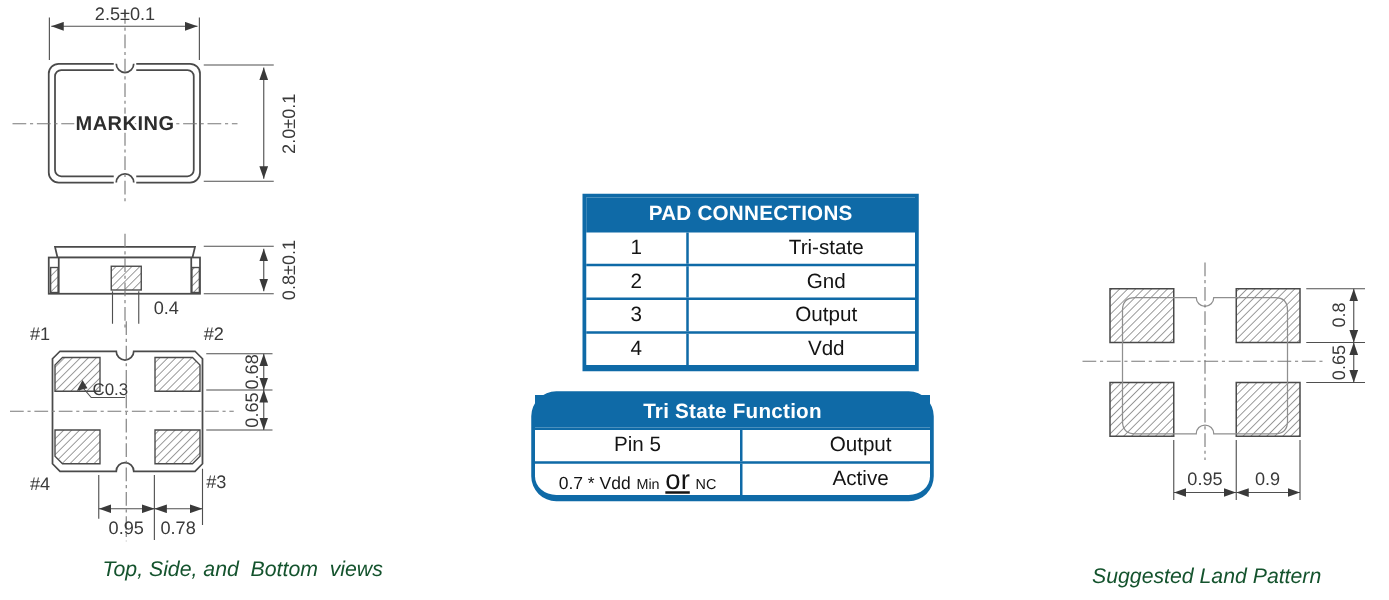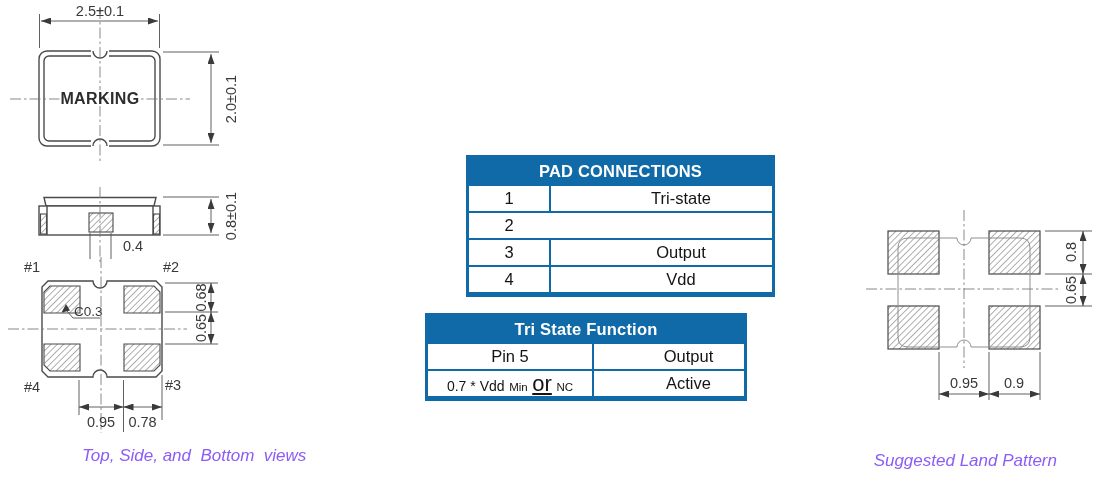--- a/index.html
+++ b/index.html
@@ -10,34 +10,34 @@
   .marking-t { font-size:16px; font-weight:bold; letter-spacing:.4px; fill:#2d2d2d;
                paint-order:stroke; stroke:#fff; stroke-width:4px; }
   .c03-t { font-size:13.5px; }
   .fw { fill:#fff; stroke:#4a4a4a; stroke-width:1.4; }
   .ln { fill:none; stroke:#4a4a4a; stroke-width:1.4; }
   .hp { fill:url(#hatch); stroke:#4a4a4a; stroke-width:1.1; }
   .hp2 { fill:url(#hatch2); stroke:#4a4a4a; stroke-width:1.2; }
   .cl { fill:none; stroke:#7a7a7a; stroke-width:.9; stroke-dasharray:11 3 2.5 3; }
   .dl { fill:none; stroke:#4f4f4f; stroke-width:.9; }
   .lo { fill:none; stroke:#8f8f8f; stroke-width:1; }
-  .caption { position:absolute; font-style:italic; font-size:17px; color:#8b5cf6; white-space:pre; }
+  .caption { position:absolute; font-style:italic; font-size:17px; color:#14532d; white-space:pre; }
   .caption-views { left:82px; top:446px; }
   .caption-land { left:865px; top:451px; width:192px; text-align:right; }
 
   .dtable { position:absolute; box-sizing:border-box; border:3px solid #0f6aa7;
             border-bottom-width:5px; background:#fff; }
   .dtable .thead { background:#0f6aa7; color:#fff; font-weight:bold; font-size:16.5px;
                    text-align:center; height:26px; line-height:26px; letter-spacing:.2px; }
   .trow { display:grid; border-top:2px solid #0f6aa7; }
   .trow > div { text-align:center; height:25px; line-height:25px; font-size:16.5px; color:#141414; }
   .trow > div + div { border-left:2px solid #0f6aa7;padding-left:39px; }
-  .pad-table { left:466px; top:155px; width:309px; }
+  .pad-table { left:466px; top:155px; width:269px; }
   .pad-table .trow { grid-template-columns:80px 1fr; }
-  .tri-table { left:425px; top:313px; width:322px; }
+  .tri-table { left:425px; top:313px; width:322px;border-radius:20px; }
   .tri-table .trow { grid-template-columns:164px 1fr; }
   .s14 { font-size:14px; } .s12 { font-size:11.5px; } .s17 { font-size:22px;text-decoration:underline; }
 </style>
 </head>
 <body>
 
 <div class="canvas">
 
   <svg width="340" height="480" viewBox="0 0 340 480">
     <defs>
@@ -129,20 +129,21 @@
   <div class="caption caption-views">Top, Side, and  Bottom  views</div>
 
   <div class="dtable pad-table">
     <div class="thead">PAD CONNECTIONS</div>
     <div class="trow">
       <div>1</div>
       <div>Tri-state</div>
     </div>
     <div class="trow">
       <div>2</div>
+      <div>Gnd</div>
     </div>
     <div class="trow">
       <div>3</div>
       <div>Output</div>
     </div>
     <div class="trow">
       <div>4</div>
       <div>Vdd</div>
     </div>
   </div>

